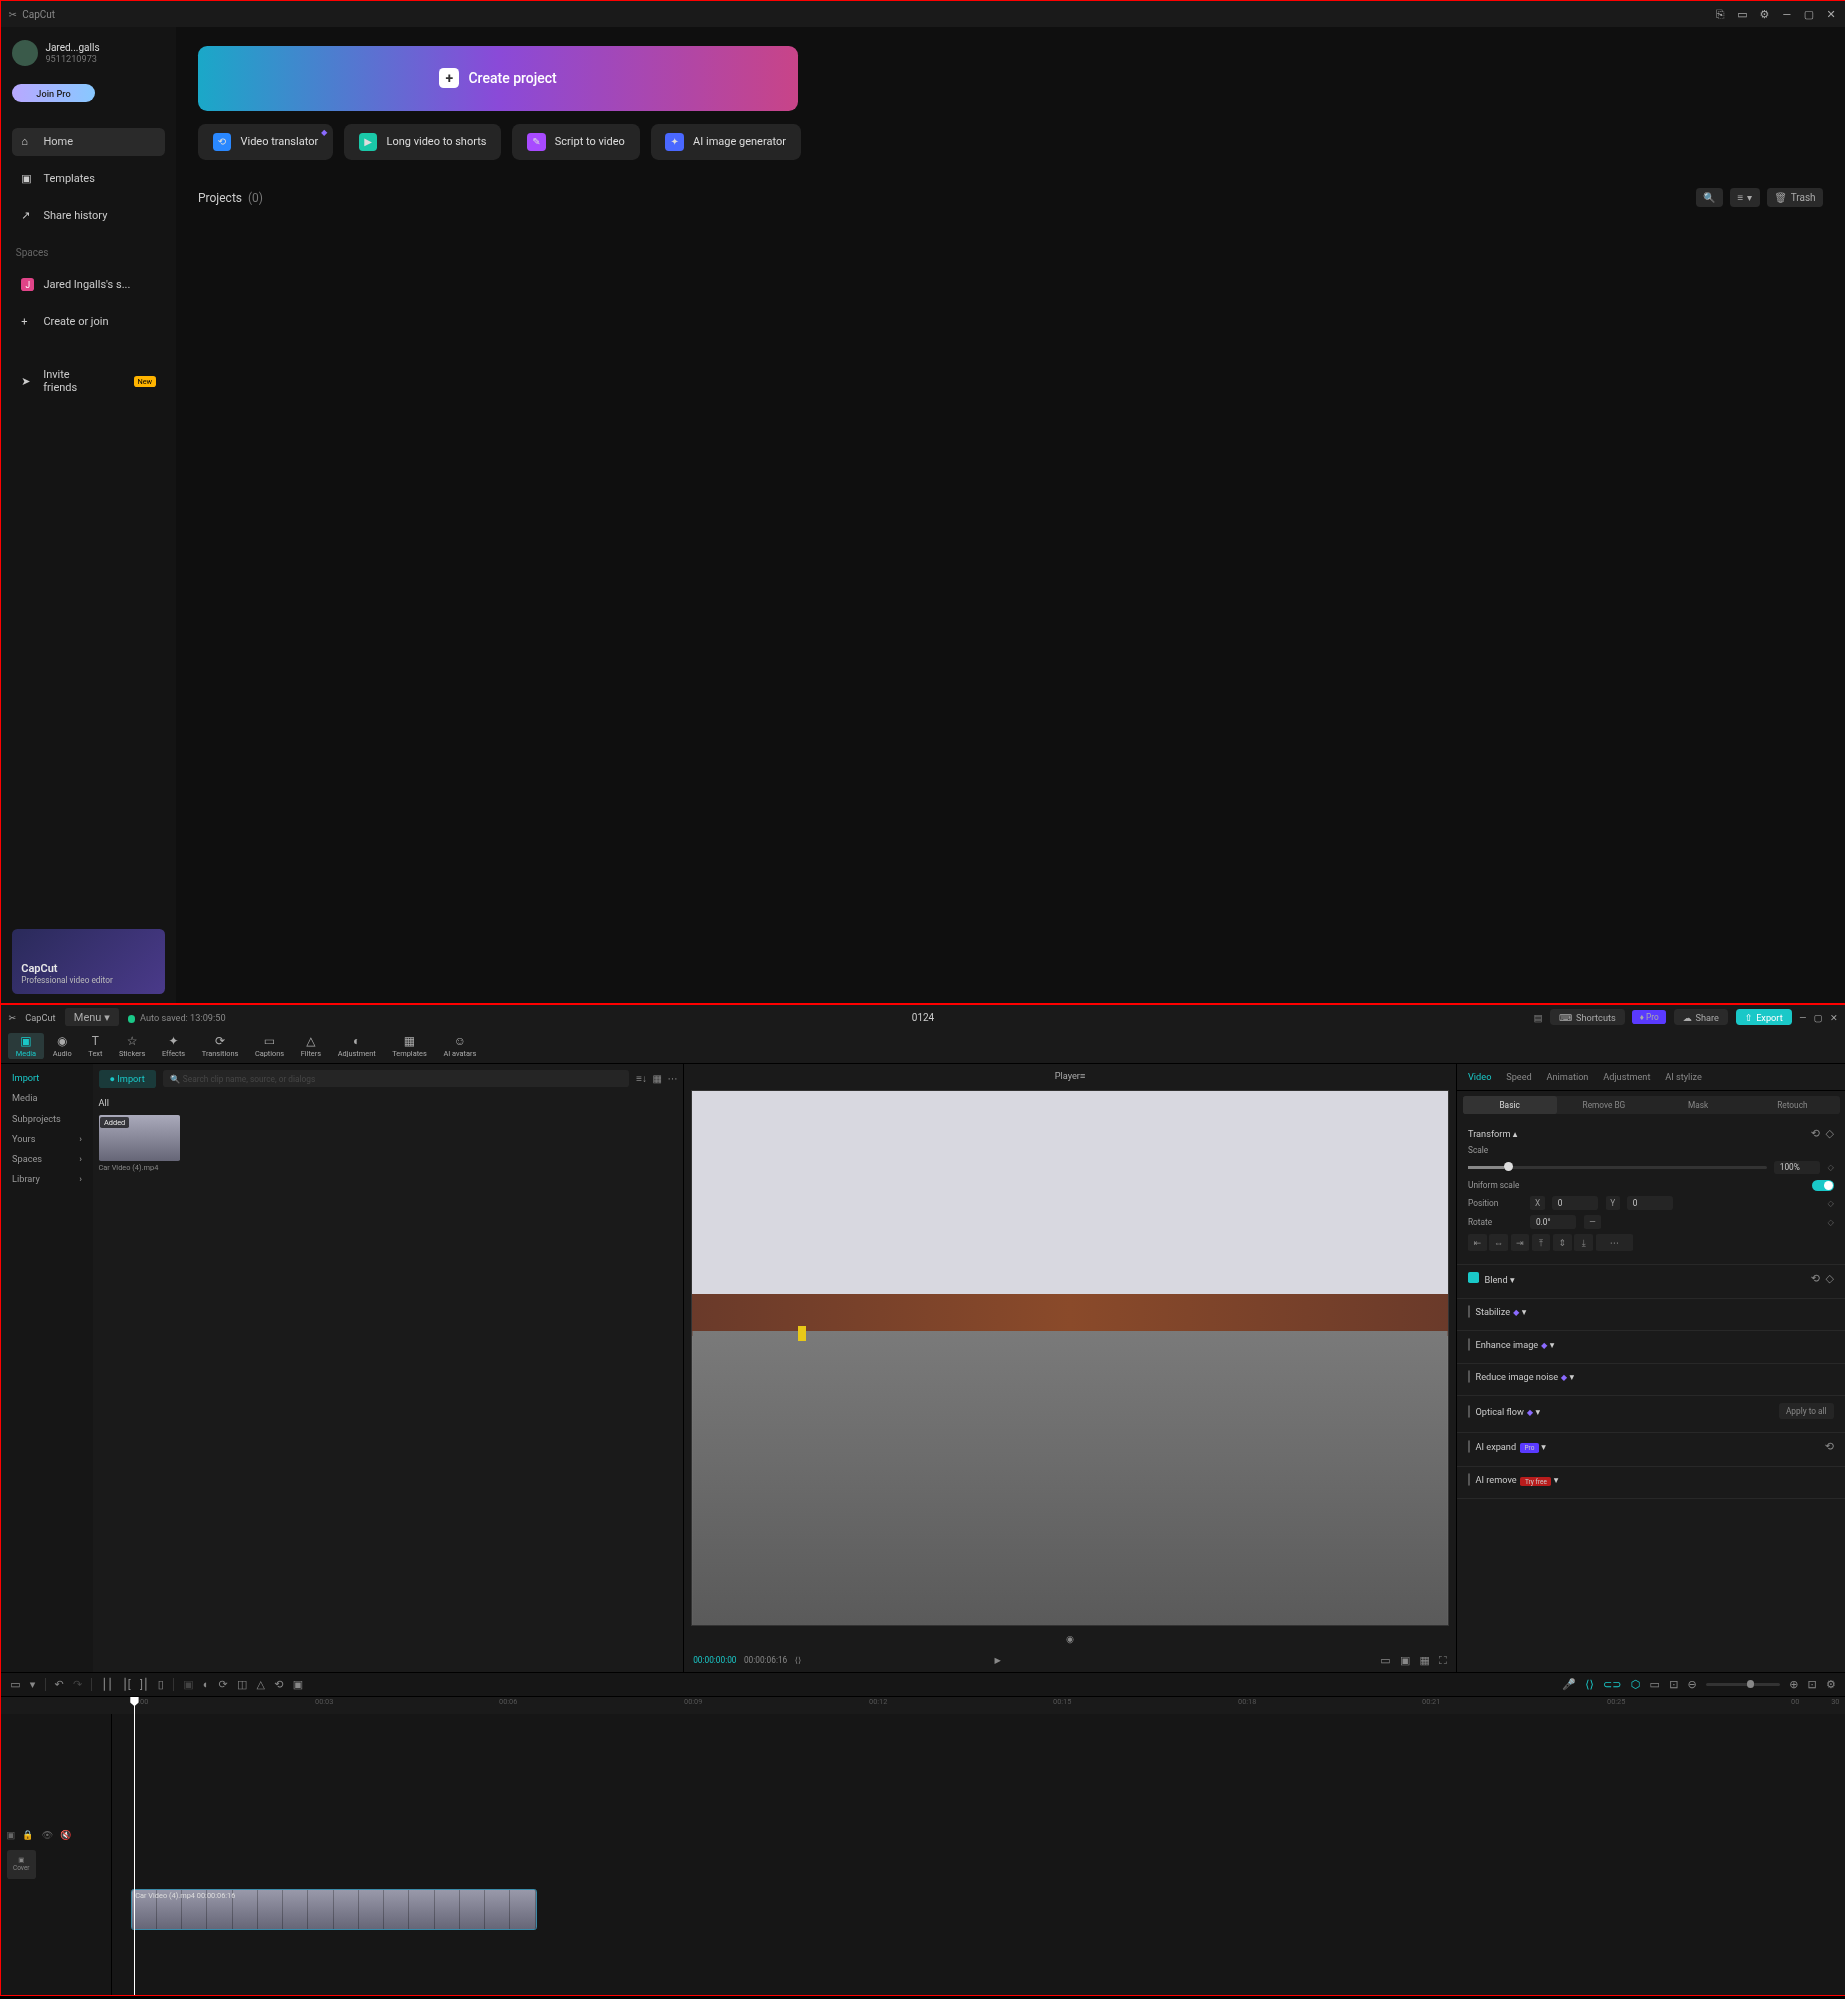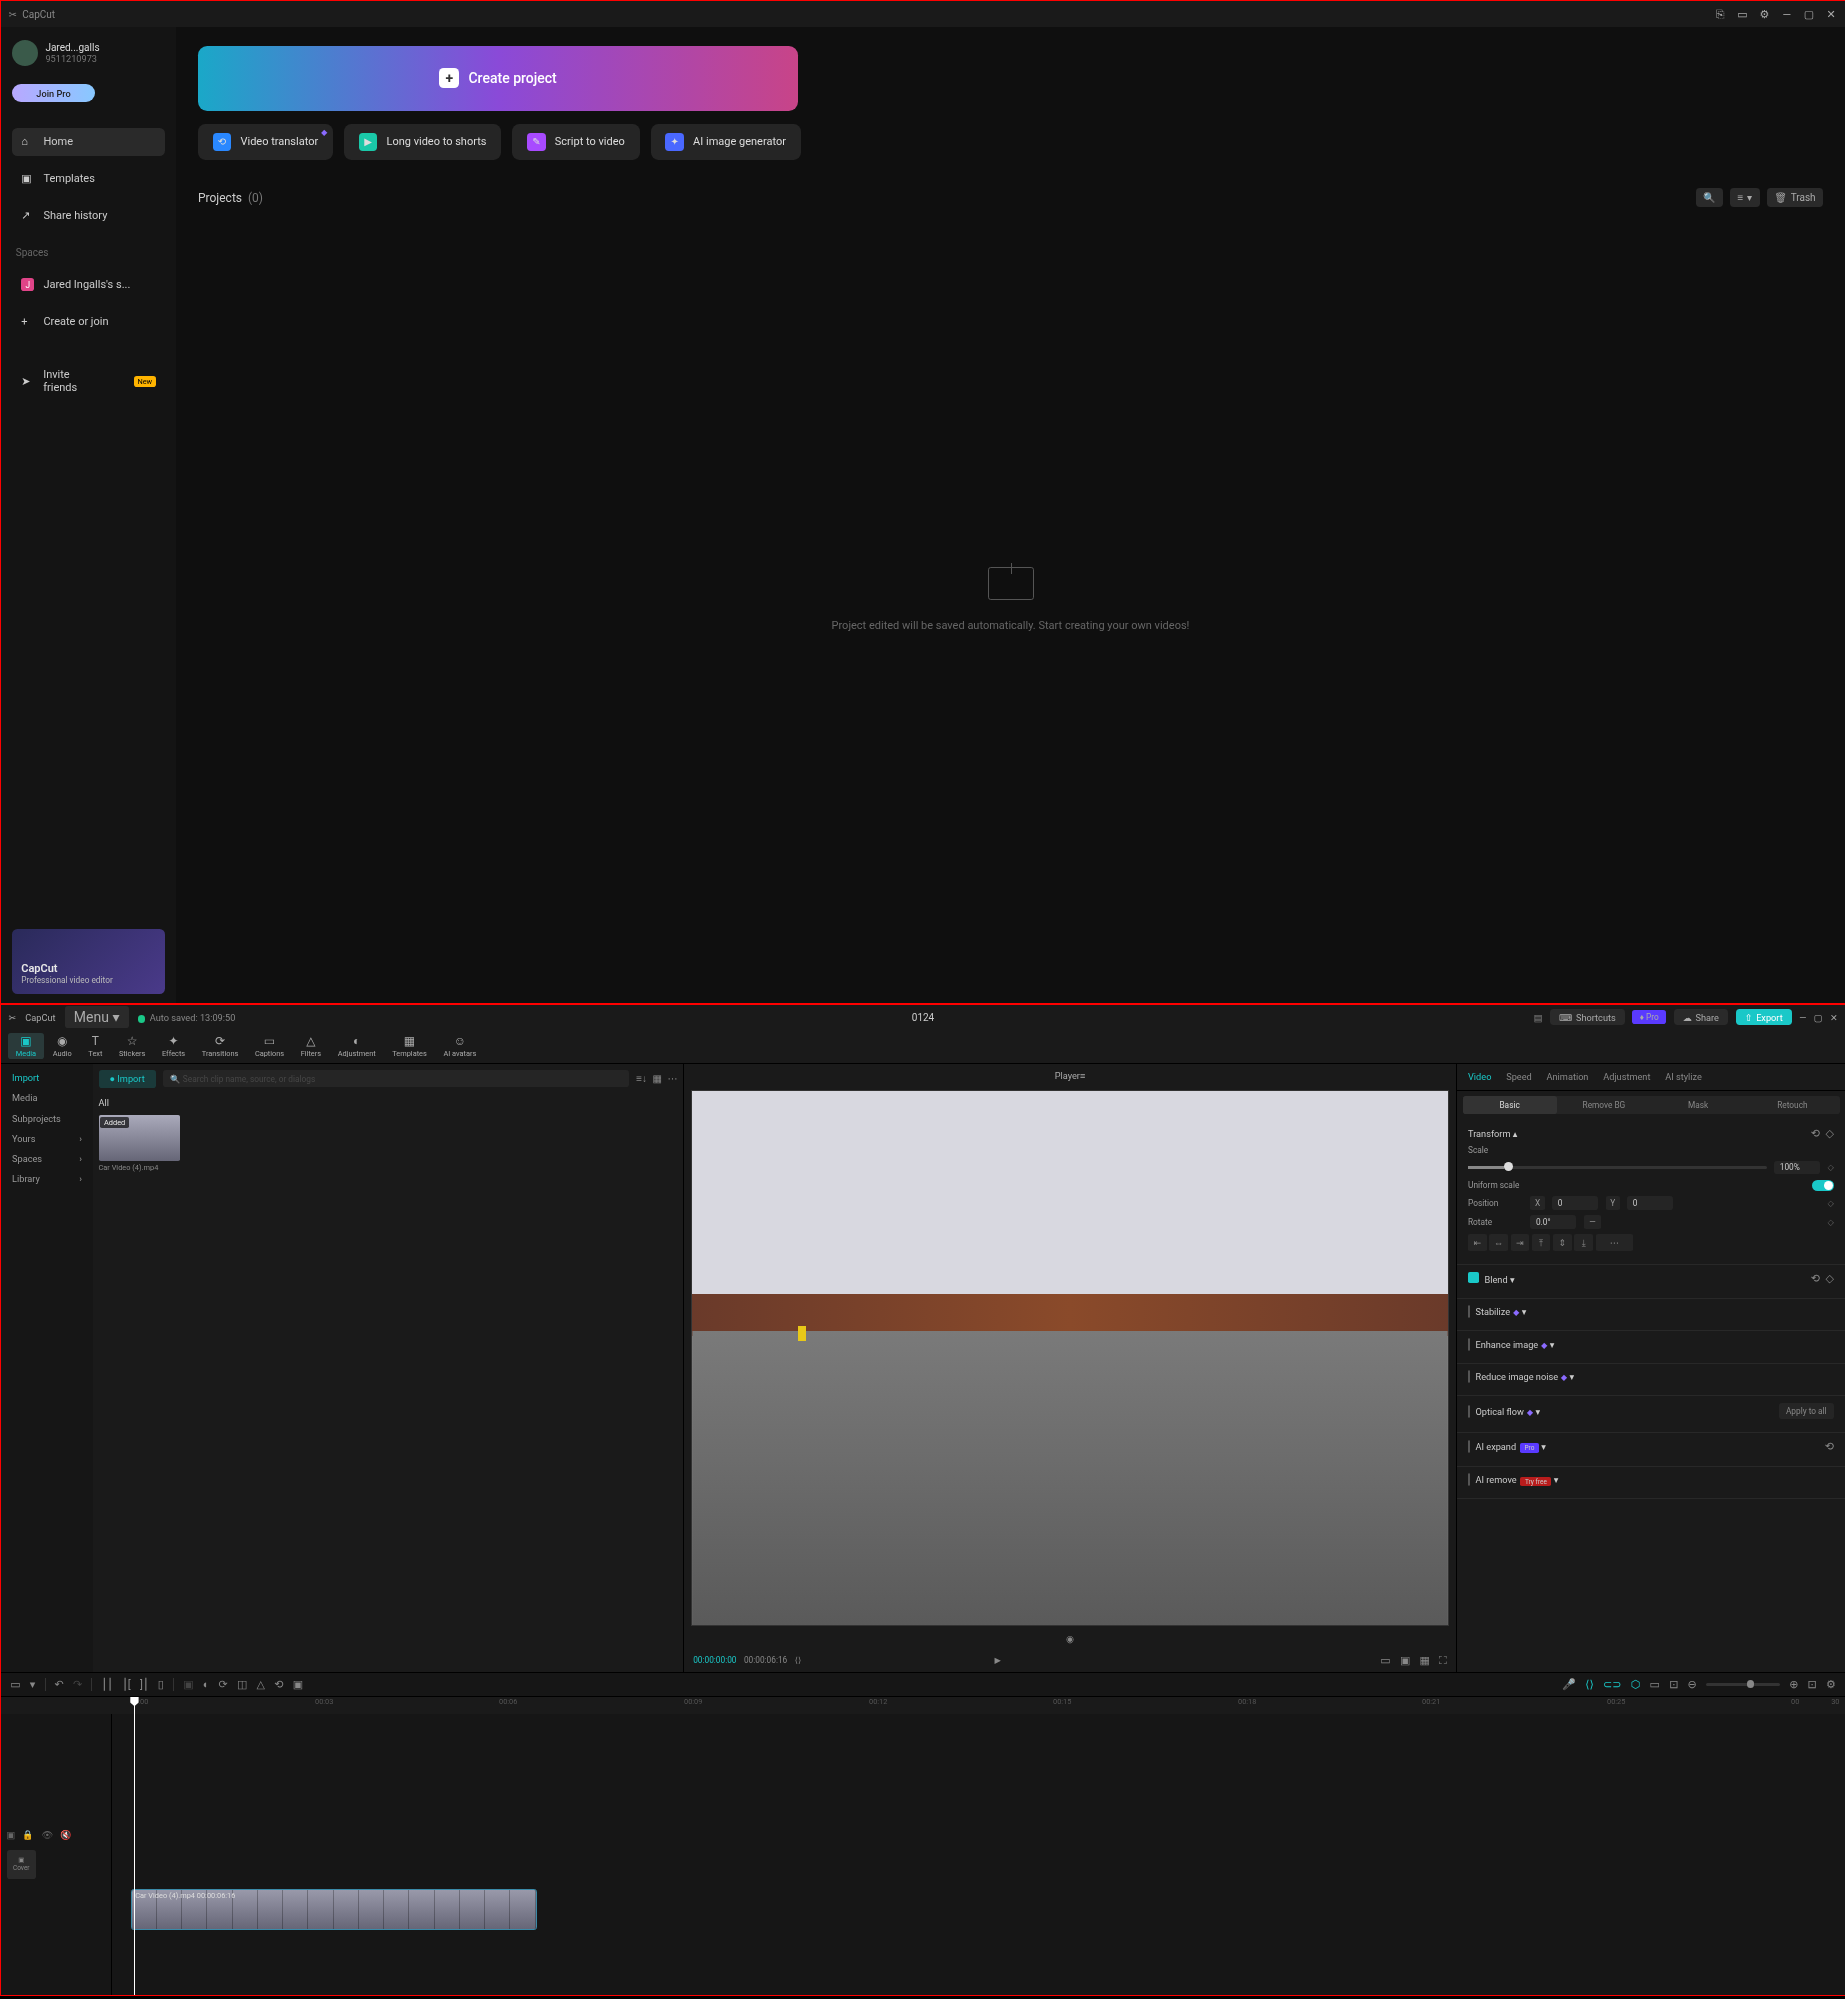--- a/index.html
+++ b/index.html
@@ -42,21 +42,21 @@
 .proj-t{font-size:12px;color:#ccc}
 .proj-tools{margin-left:auto;display:flex;gap:7.4px;align-items:center}
 .tool-btn{background:#2a2a2a;border-radius:3.7px;padding:3.7px 7.4px;color:#aaa;font-size:10px;display:flex;align-items:center;gap:3.7px}
 .empty{flex:1;display:flex;flex-direction:column;align-items:center;justify-content:center;color:#666;font-size:11px}
 .clap{width:46px;height:33px;border:0.9px solid #555;border-radius:2.8px;margin-bottom:18.5px;position:relative}
 .clap::before{content:"";position:absolute;top:-5.5px;left:50%;width:0.9px;height:11px;background:#555}
 
 
 .editor{height:992px;border:1.8px solid #ff0000;background:#121212;display:flex;flex-direction:column;font-size:9.2px}
 .ed-titlebar{height:24px;background:#1a1a1a;display:flex;align-items:center;padding:0 7.4px;gap:9.2px;color:#aaa}
-.menu-btn{background:#2a2a2a;border-radius:2.8px;padding:2.8px 9.2px;font-size:14px}
+.menu-btn{background:#2a2a2a;border-radius:2.8px;padding:2.8px 9.2px;font-size:11px}
 .autosave{display:flex;align-items:flex-end;gap:4.6px;color:#888;font-size:9.2px}
 .asdot{width:7.4px;height:7.4px;background:#1ac888;border-radius:50%}
 .ed-center{position:absolute;left:50%;transform:translateX(-50%);font-size:10px;color:#ccc}
 .ed-right{margin-left:auto;display:flex;gap:7.4px;align-items:center}
 .ed-btn{background:#2a2a2a;border-radius:3.7px;padding:2.8px 9.2px;font-size:9.2px;display:flex;align-items:center;gap:3.7px}
 .ed-btn.export{background:#1ac8c8;color:#fff}
 .pro-pill{background:#5a3aff;padding:1.8px 7.4px;border-radius:2.8px;font-size:8.3px}
 
 .ed-toolbar{height:35px;background:#1a1a1a;display:flex;padding:3.7px 7.4px;gap:1.8px;border-bottom:0.9px solid #000}
 .tool-tab{display:flex;flex-direction:column;align-items:center;justify-content:center;padding:1.8px 7.4px;gap:0.9px;color:#aaa;font-size:7.4px;border-radius:2.8px}
@@ -233,24 +233,20 @@
               </div>
           <div class="tool-btn">
                 <span>≡</span>
                 <span>▾</span>
               </div>
           <div class="tool-btn">
                 <span>🗑</span>
                 <span>Trash</span>
               </div>
         </div>
-      </div>
-      <div class="empty">
-        <div class="clap"></div>
-        <div>Project edited will be saved automatically. Start creating your own videos!</div>
       </div>
     </div>
   </div>
 </div>
 
 <div class="editor">
   <div class="ed-titlebar" style="position:relative">
     <span>✂</span>
     <span>CapCut</span>
     <div class="menu-btn"><span>Menu</span> <span>▾</span></div>

